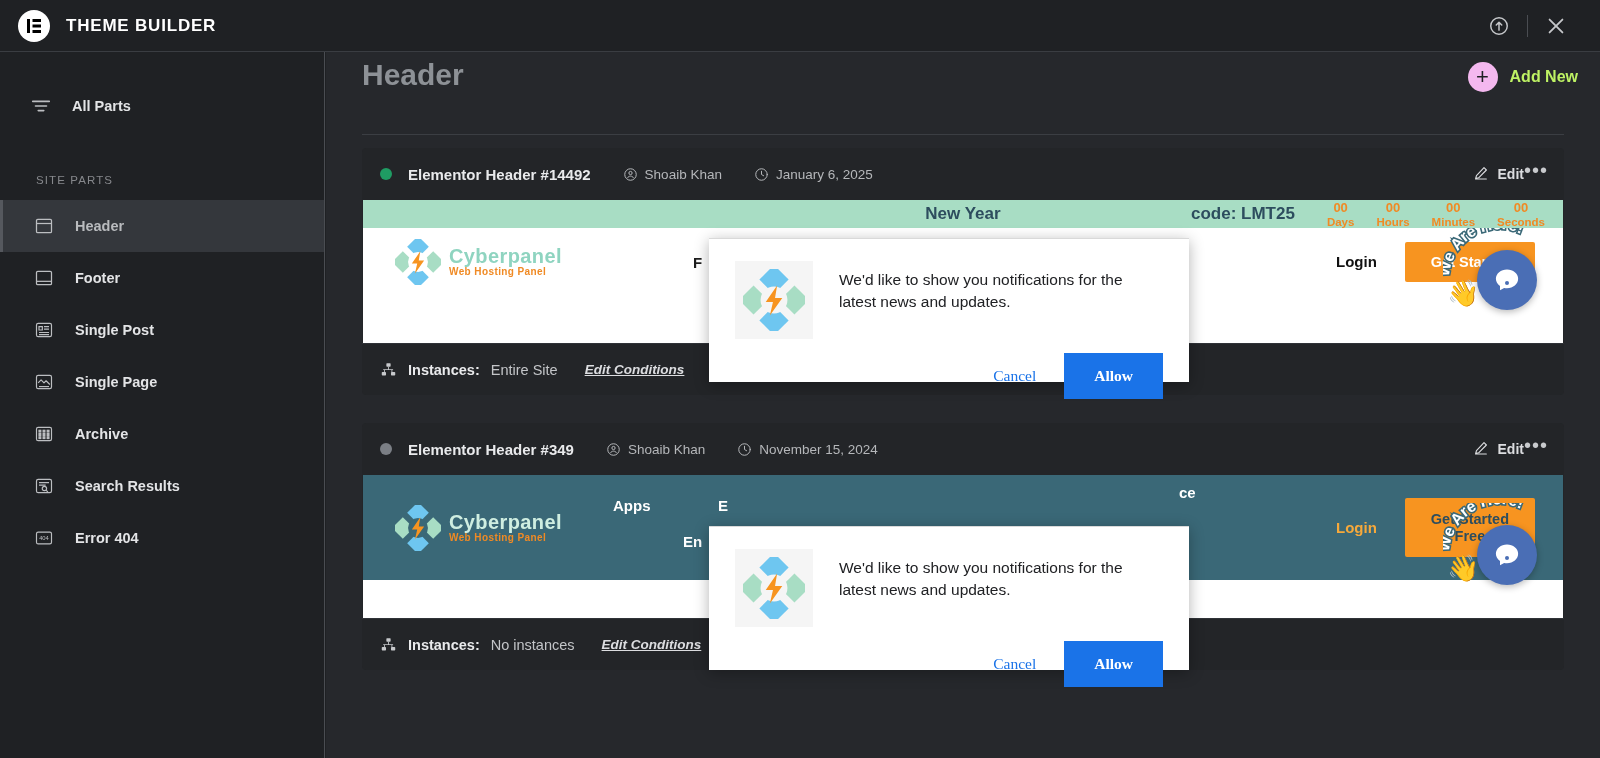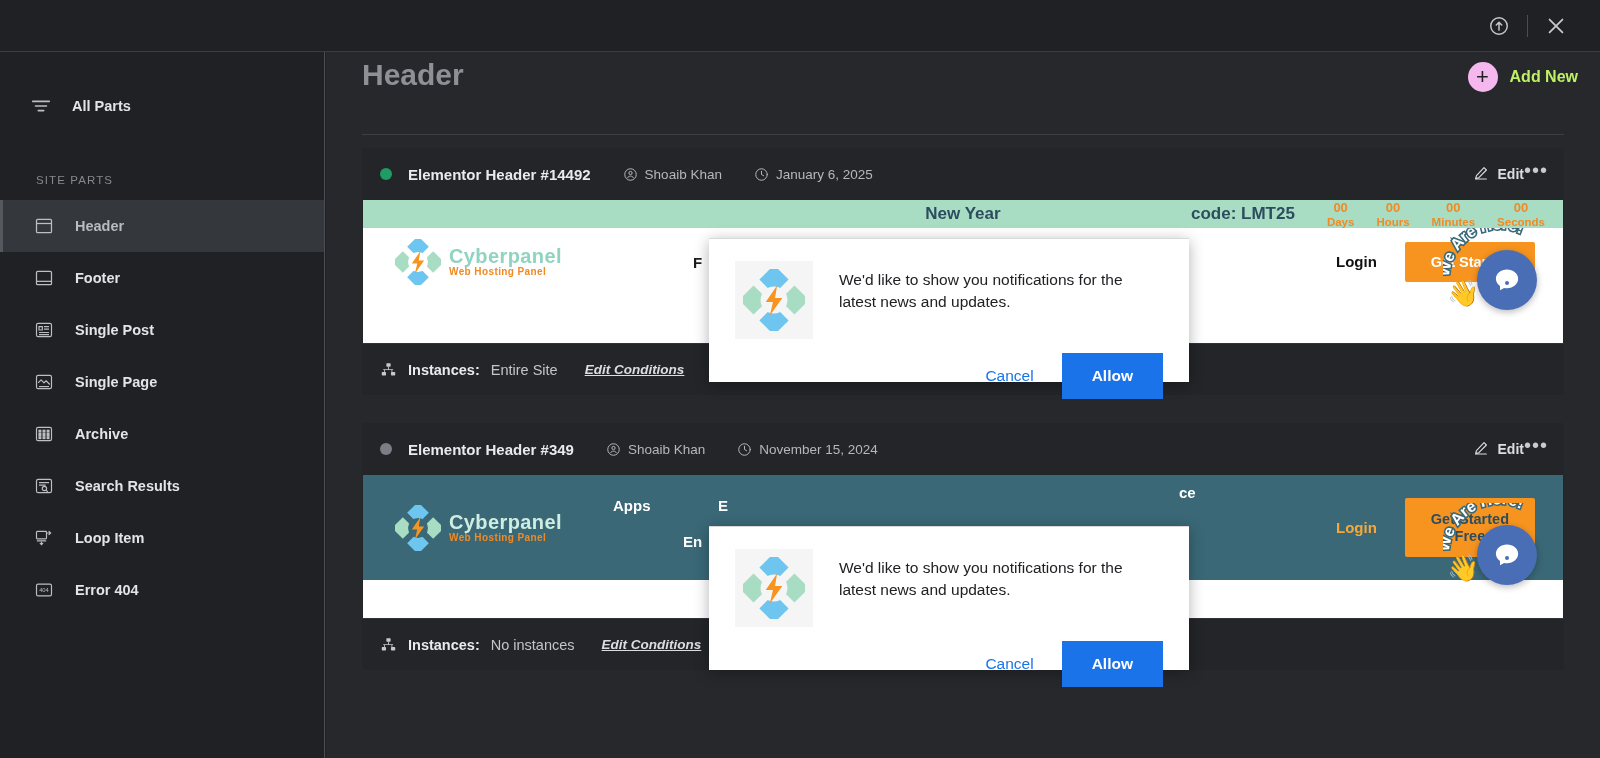--- a/index.html
+++ b/index.html
@@ -158,31 +158,42 @@
 
   
   .notif {
     position: absolute; background: #ffffff; z-index: 40;
     box-shadow: 0 3px 14px rgba(0,0,0,.30);
     border-top: 1px solid #d9d9d9;
   }
   .notif-body { display: flex; padding: 22px 26px 0 26px; gap: 26px; }
   .notif-icon { width: 78px; height: 78px; background: #f5f5f5; flex: none; display:flex; align-items:center; justify-content:center; }
   .notif-text { color: #202124; font-size: 15.5px; line-height: 1.45; padding-top: 8px; max-width: 350px; }
-  .notif-actions { display: flex; justify-content: flex-end; align-items: center; gap: 12px; padding: 14px 0 0 0; }
+  .notif-actions { display: flex; justify-content: flex-end; align-items: center; gap: 12px; padding: 14px 0 0 0; font-family: Liberation Serif, serif; }
   .btn-cancel { color: #1a73e8; font-size: 15.5px; padding: 10px 16px; cursor: pointer; }
   .btn-allow {
     background: #1a73e8; color: #ffffff; font-size: 15.5px; font-weight: bold;
     padding: 14px 30px; cursor: pointer; margin-right: 26px;
   }
 </style>
 </head>
 <body>
 
 <div class="topbar">
+  <div class="brand">
+    <div class="elementor-logo">
+      <svg width="18" height="18" viewBox="0 0 18 18">
+        <rect x="2" y="2" width="3" height="14" fill="#000"></rect>
+        <rect x="7.5" y="2" width="8.5" height="3" fill="#000"></rect>
+        <rect x="7.5" y="7.5" width="8.5" height="3" fill="#000"></rect>
+        <rect x="7.5" y="13" width="8.5" height="3" fill="#000"></rect>
+      </svg>
+    </div>
+    <div class="brand-title">THEME BUILDER</div>
+  </div>
   <div class="topbar-right">
     <div class="tb-icon">
       <svg width="22" height="22" viewBox="0 0 24 24" fill="none" stroke="currentColor" stroke-width="1.6">
         <circle cx="12" cy="12" r="9"></circle>
         <path d="M12 16.5V8M12 8l-3 3M12 8l3 3" stroke-linecap="round" stroke-linejoin="round"></path>
       </svg>
     </div>
     <div class="tb-divider"></div>
     <div class="tb-icon">
       <svg width="22" height="22" viewBox="0 0 24 24" stroke="currentColor" stroke-width="2" stroke-linecap="round">
@@ -270,31 +281,20 @@
       <svg width="20" height="20" viewBox="0 0 24 24" fill="none" stroke="currentColor" stroke-width="1.4">
         <rect x="3" y="4" width="18" height="16" rx="2"></rect>
         <path d="M6 8h12M6 11h8"></path>
         <circle cx="12.5" cy="15" r="2.6"></circle>
           <path d="M14.6 17.1L16.6 19"></path>
       </svg>
     </div>
     <div class="nav-label">Search Results</div>
   </div>
 
-  <div class="nav-item">
-    <div class="nav-icon">
-      <svg width="20" height="20" viewBox="0 0 24 24" fill="none" stroke="currentColor" stroke-width="1.4" stroke-linecap="round">
-        <rect x="3" y="4" width="12" height="9" rx="1"></rect>
-        <path d="M4 15.5h10"></path>
-        <path d="M16 6h4m-2-2l2 2-2 2"></path>
-        <path d="M9 17v3m0 0l-1.6-1.6M9 20l1.6-1.6"></path>
-      </svg>
-    </div>
-    <div class="nav-label">Loop Item</div>
-  </div>
 
   <div class="nav-item">
     <div class="nav-icon">
       <svg width="20" height="20" viewBox="0 0 24 24" fill="none" stroke="currentColor" stroke-width="1.4">
         <rect x="3" y="5" width="18" height="14" rx="2"></rect>
         <text x="12" y="14.8" font-size="7" fill="currentColor" stroke="none" text-anchor="middle" font-family="Liberation Sans, sans-serif">404</text>
       </svg>
     </div>
     <div class="nav-label">Error 404</div>
   </div>

